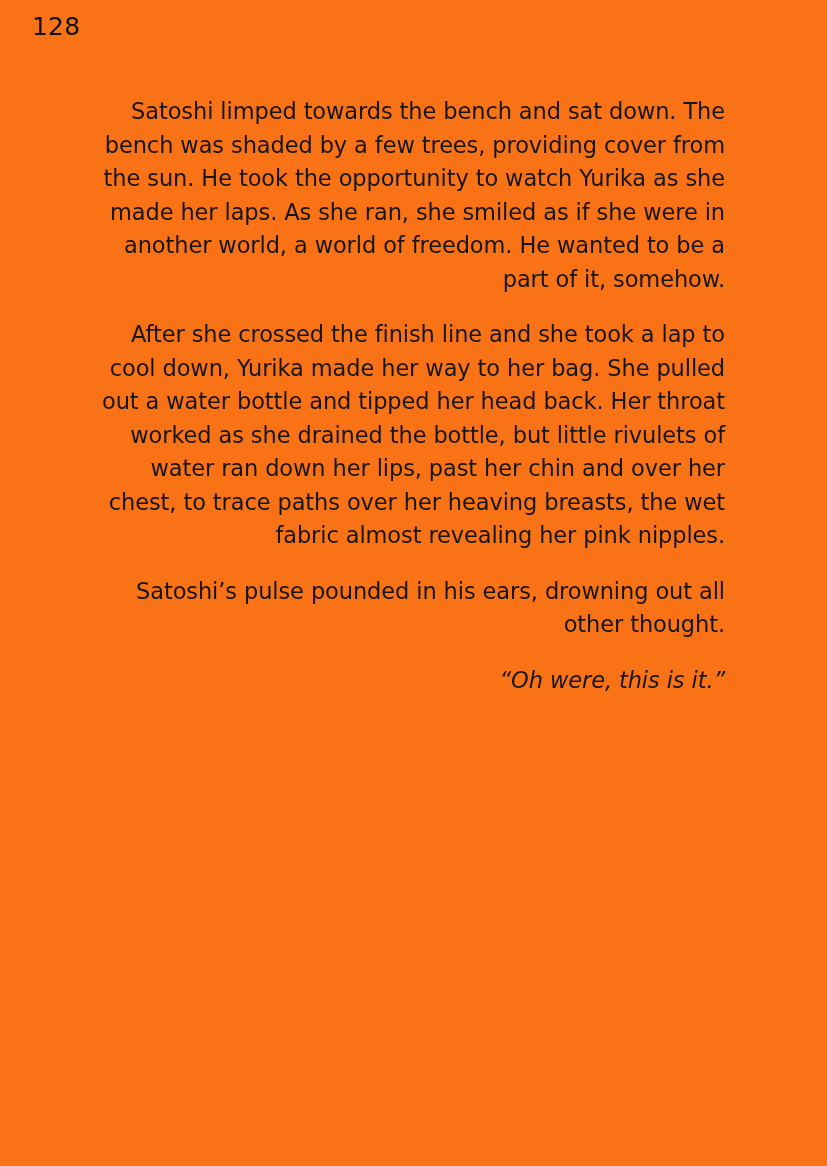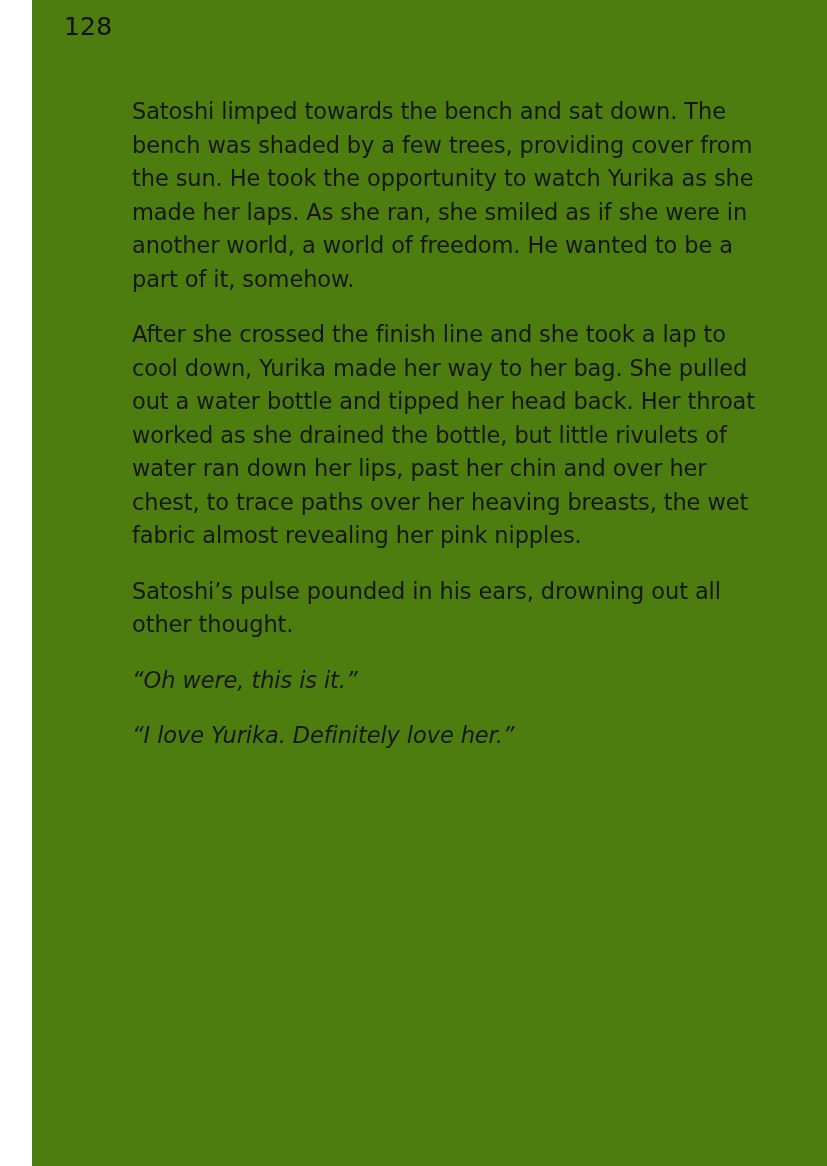--- a/index.html
+++ b/index.html
@@ -11,22 +11,21 @@
     width: 827px;
     height: 1166px;
     position: relative;
     font-family: "DejaVu Sans", sans-serif;
     color: #1a1a1a;
     overflow: hidden;
   }
   .page {
     position: absolute;
     inset: 0;
-    background: #4d7c0f;
-    margin-left: 32px;
+    background: #f97316;
   }
   .page-number {
     position: absolute;
     left: 32px;
     top: 14px;
     font-family: "DejaVu Sans", sans-serif;
     font-size: 25px;
     line-height: 1;
     color: #111111;
     letter-spacing: 0.2px;
@@ -36,21 +35,21 @@
     left: 100px;
     top: 95px;
     width: 625px;
   }
   p.para {
     margin: 0 0 22px 0;
     font-family: "DejaVu Sans", sans-serif;
     font-size: 22.5px;
     line-height: 33.5px;
     color: #161616;
-    text-align: left;
+    text-align: right;
     letter-spacing: -0.1px;
   }
   p.para.italic {
     font-style: italic;
   }
   p.para:last-child {
     margin-bottom: 0;
   }
 </style>
 </head>
@@ -58,16 +57,15 @@
 
 <div class="page">
 
   <div class="page-number">128</div>
 
   <div class="body-text">
     <p class="para">Satoshi limped towards the bench and sat down. The bench was shaded by a few trees, providing cover from the sun. He took the opportunity to watch Yurika as she made her laps. As she ran, she smiled as if she were in another world, a world of freedom. He wanted to be a part of it, somehow.</p>
     <p class="para">After she crossed the finish line and she took a lap to cool down, Yurika made her way to her bag. She pulled out a water bottle and tipped her head back. Her throat worked as she drained the bottle, but little rivulets of water ran down her lips, past her chin and over her chest, to trace paths over her heaving breasts, the wet fabric almost revealing her pink nipples.</p>
     <p class="para">Satoshi’s pulse pounded in his ears, drowning out all other thought.</p>
     <p class="para italic">“Oh were, this is it.”</p>
-    <p class="para italic">“I love Yurika. Definitely love her.”</p>
   </div>
 
 </div>
 
 </body></html>

